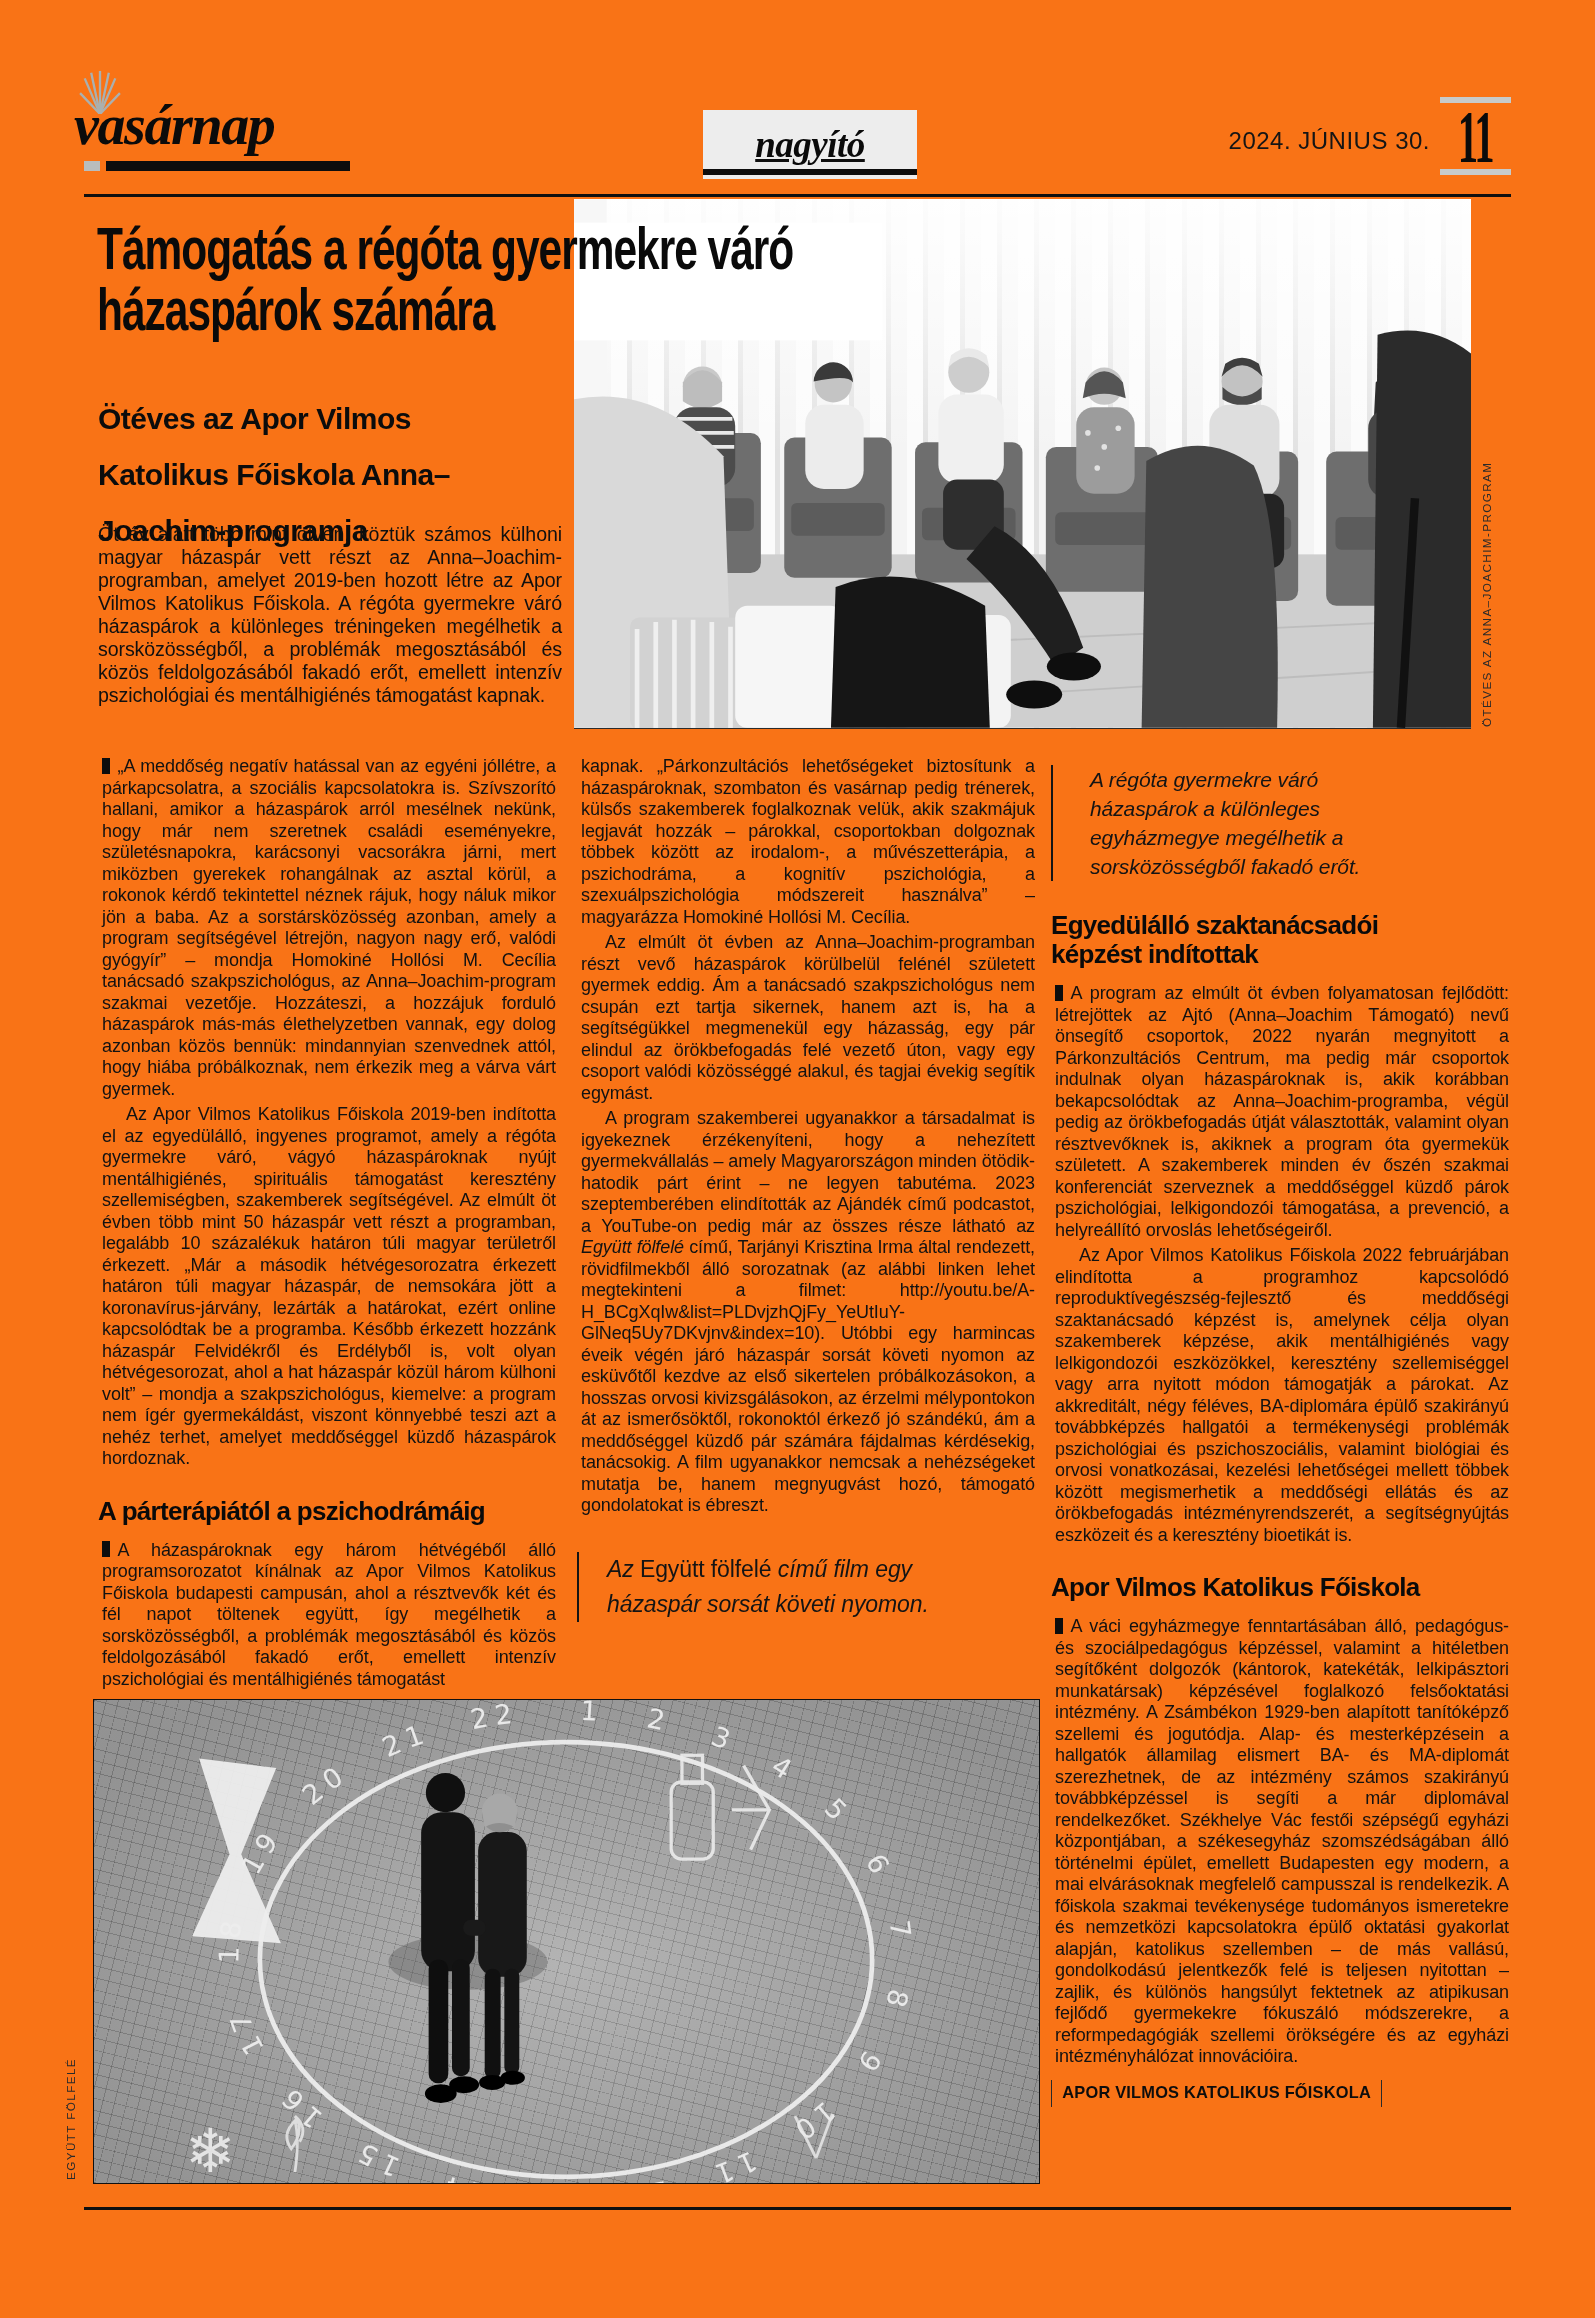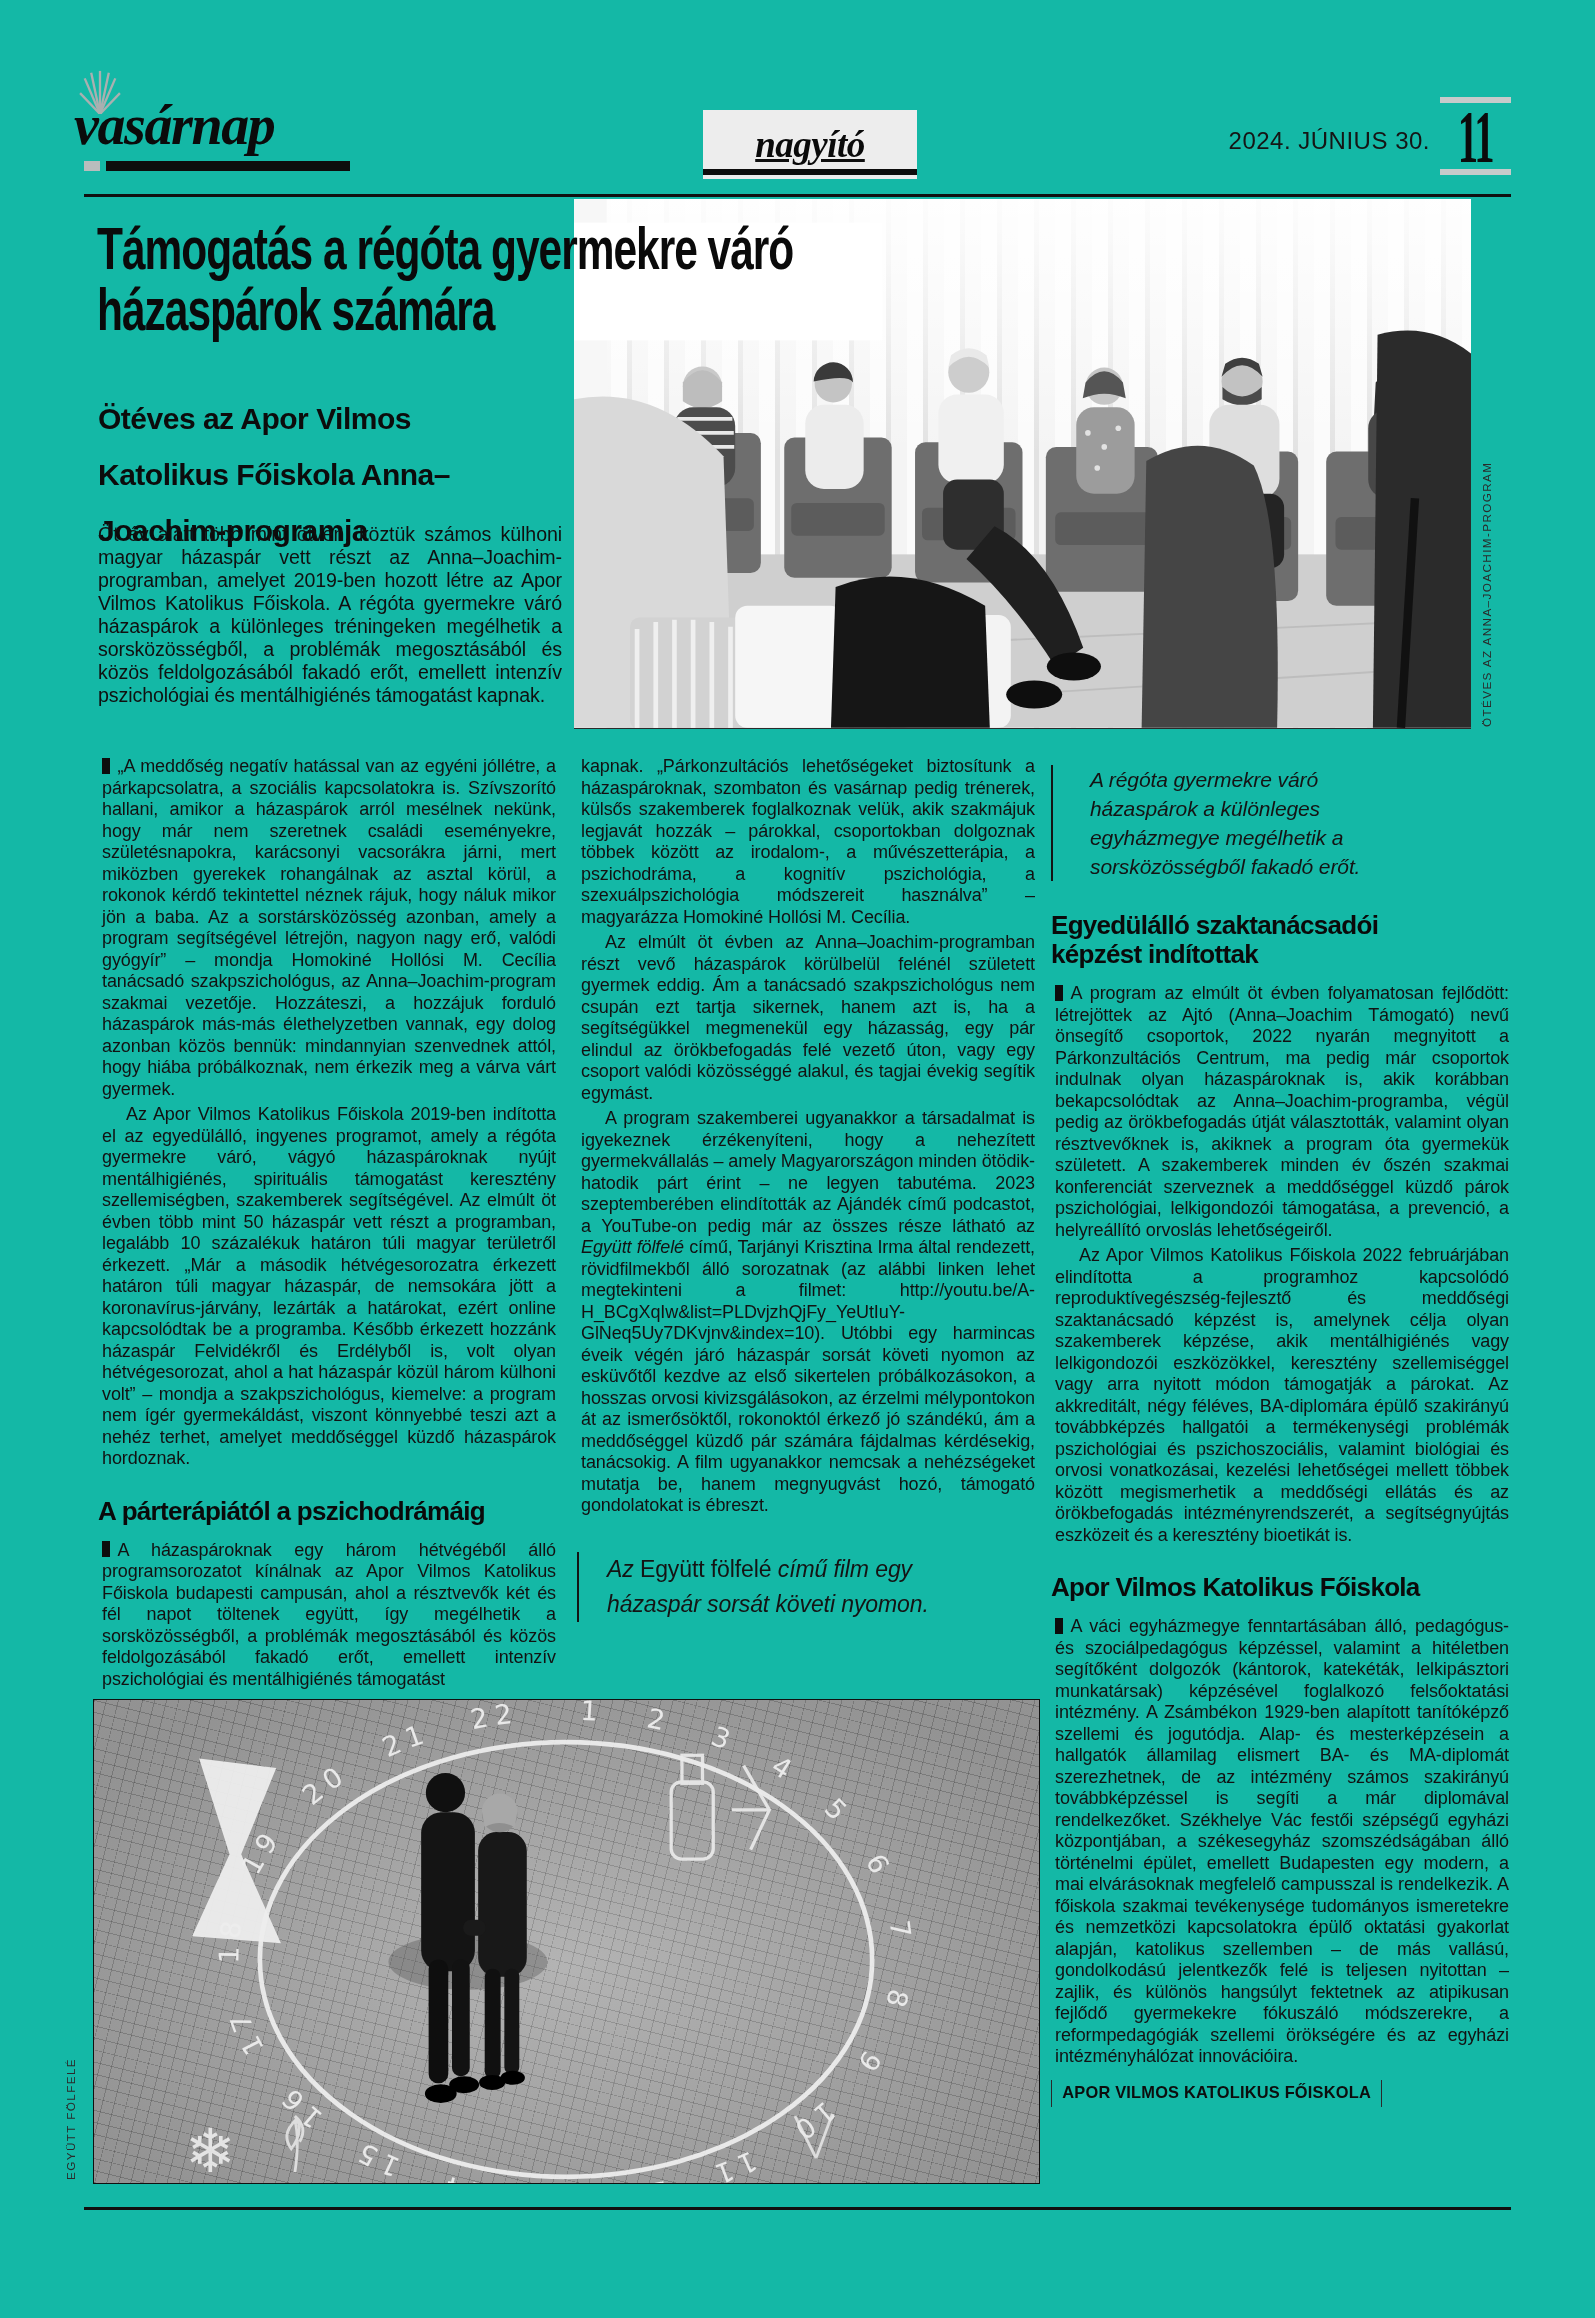--- a/index.html
+++ b/index.html
@@ -1,16 +1,16 @@
 <!DOCTYPE html>
 <html style="font-size:7.5px"><head>
 <meta charset="utf-8">
 <style>
   html,body{margin:0;padding:0;background:#888;}
-  #page{position:relative;width:1595px;height:2319px;background:#14b8a6;overflow:hidden;
+  #page{position:relative;width:1595px;height:2319px;background:#f97316;overflow:hidden;
         font-family:"Liberation Sans",sans-serif;color:#0f0f0f;}
 
   
   .logo{position:absolute;left:74px;top:97px;font-family:"Liberation Serif",serif;
         font-style:italic;font-weight:bold;font-size:56px;line-height:56px;letter-spacing:-1.4px;color:#0b0b0b;z-index:3;}
   .logo-star{position:absolute;left:79px;top:70px;z-index:2;}
   .logo-sq{position:absolute;left:84px;top:161px;width:16px;height:10.3px;background:#b9bdbd;}
   .logo-bar{position:absolute;left:106px;top:161px;width:244px;height:10.3px;background:#0d0d0d;}
   .nagy-box{position:absolute;left:703px;top:110px;width:214px;height:69px;background:#ededed;
             display:flex;align-items:center;justify-content:center;text-decoration:underline;}

